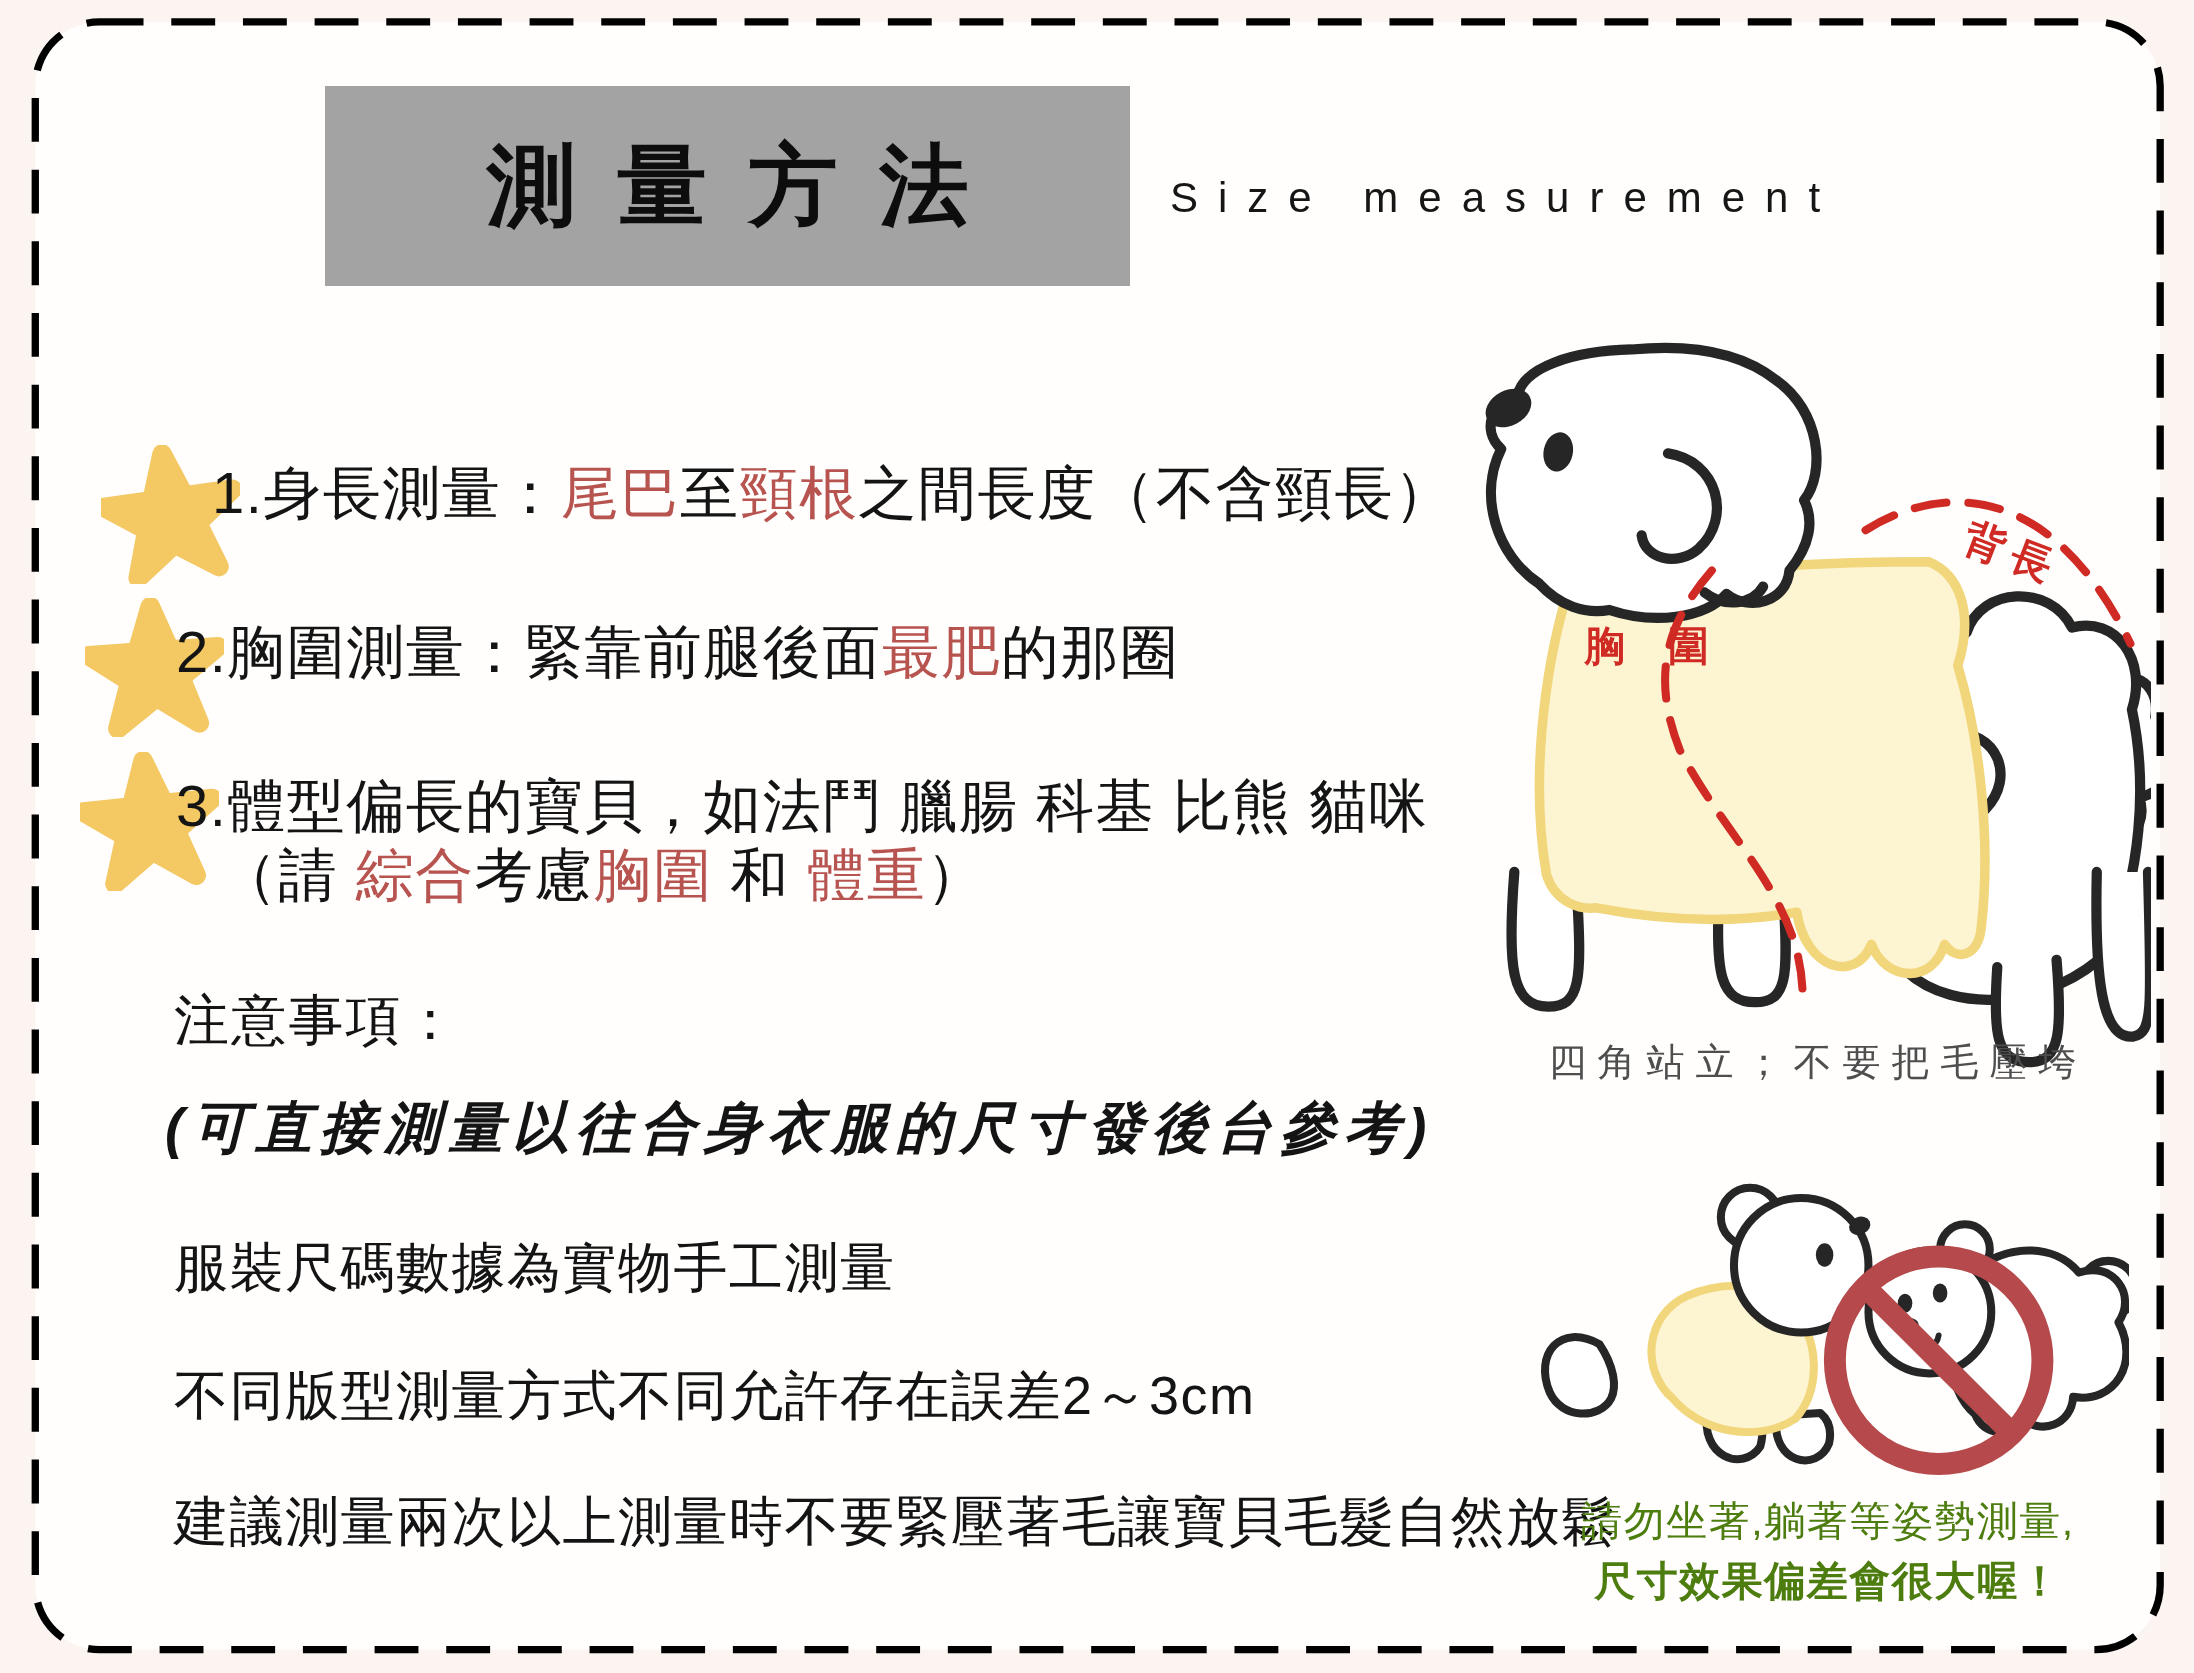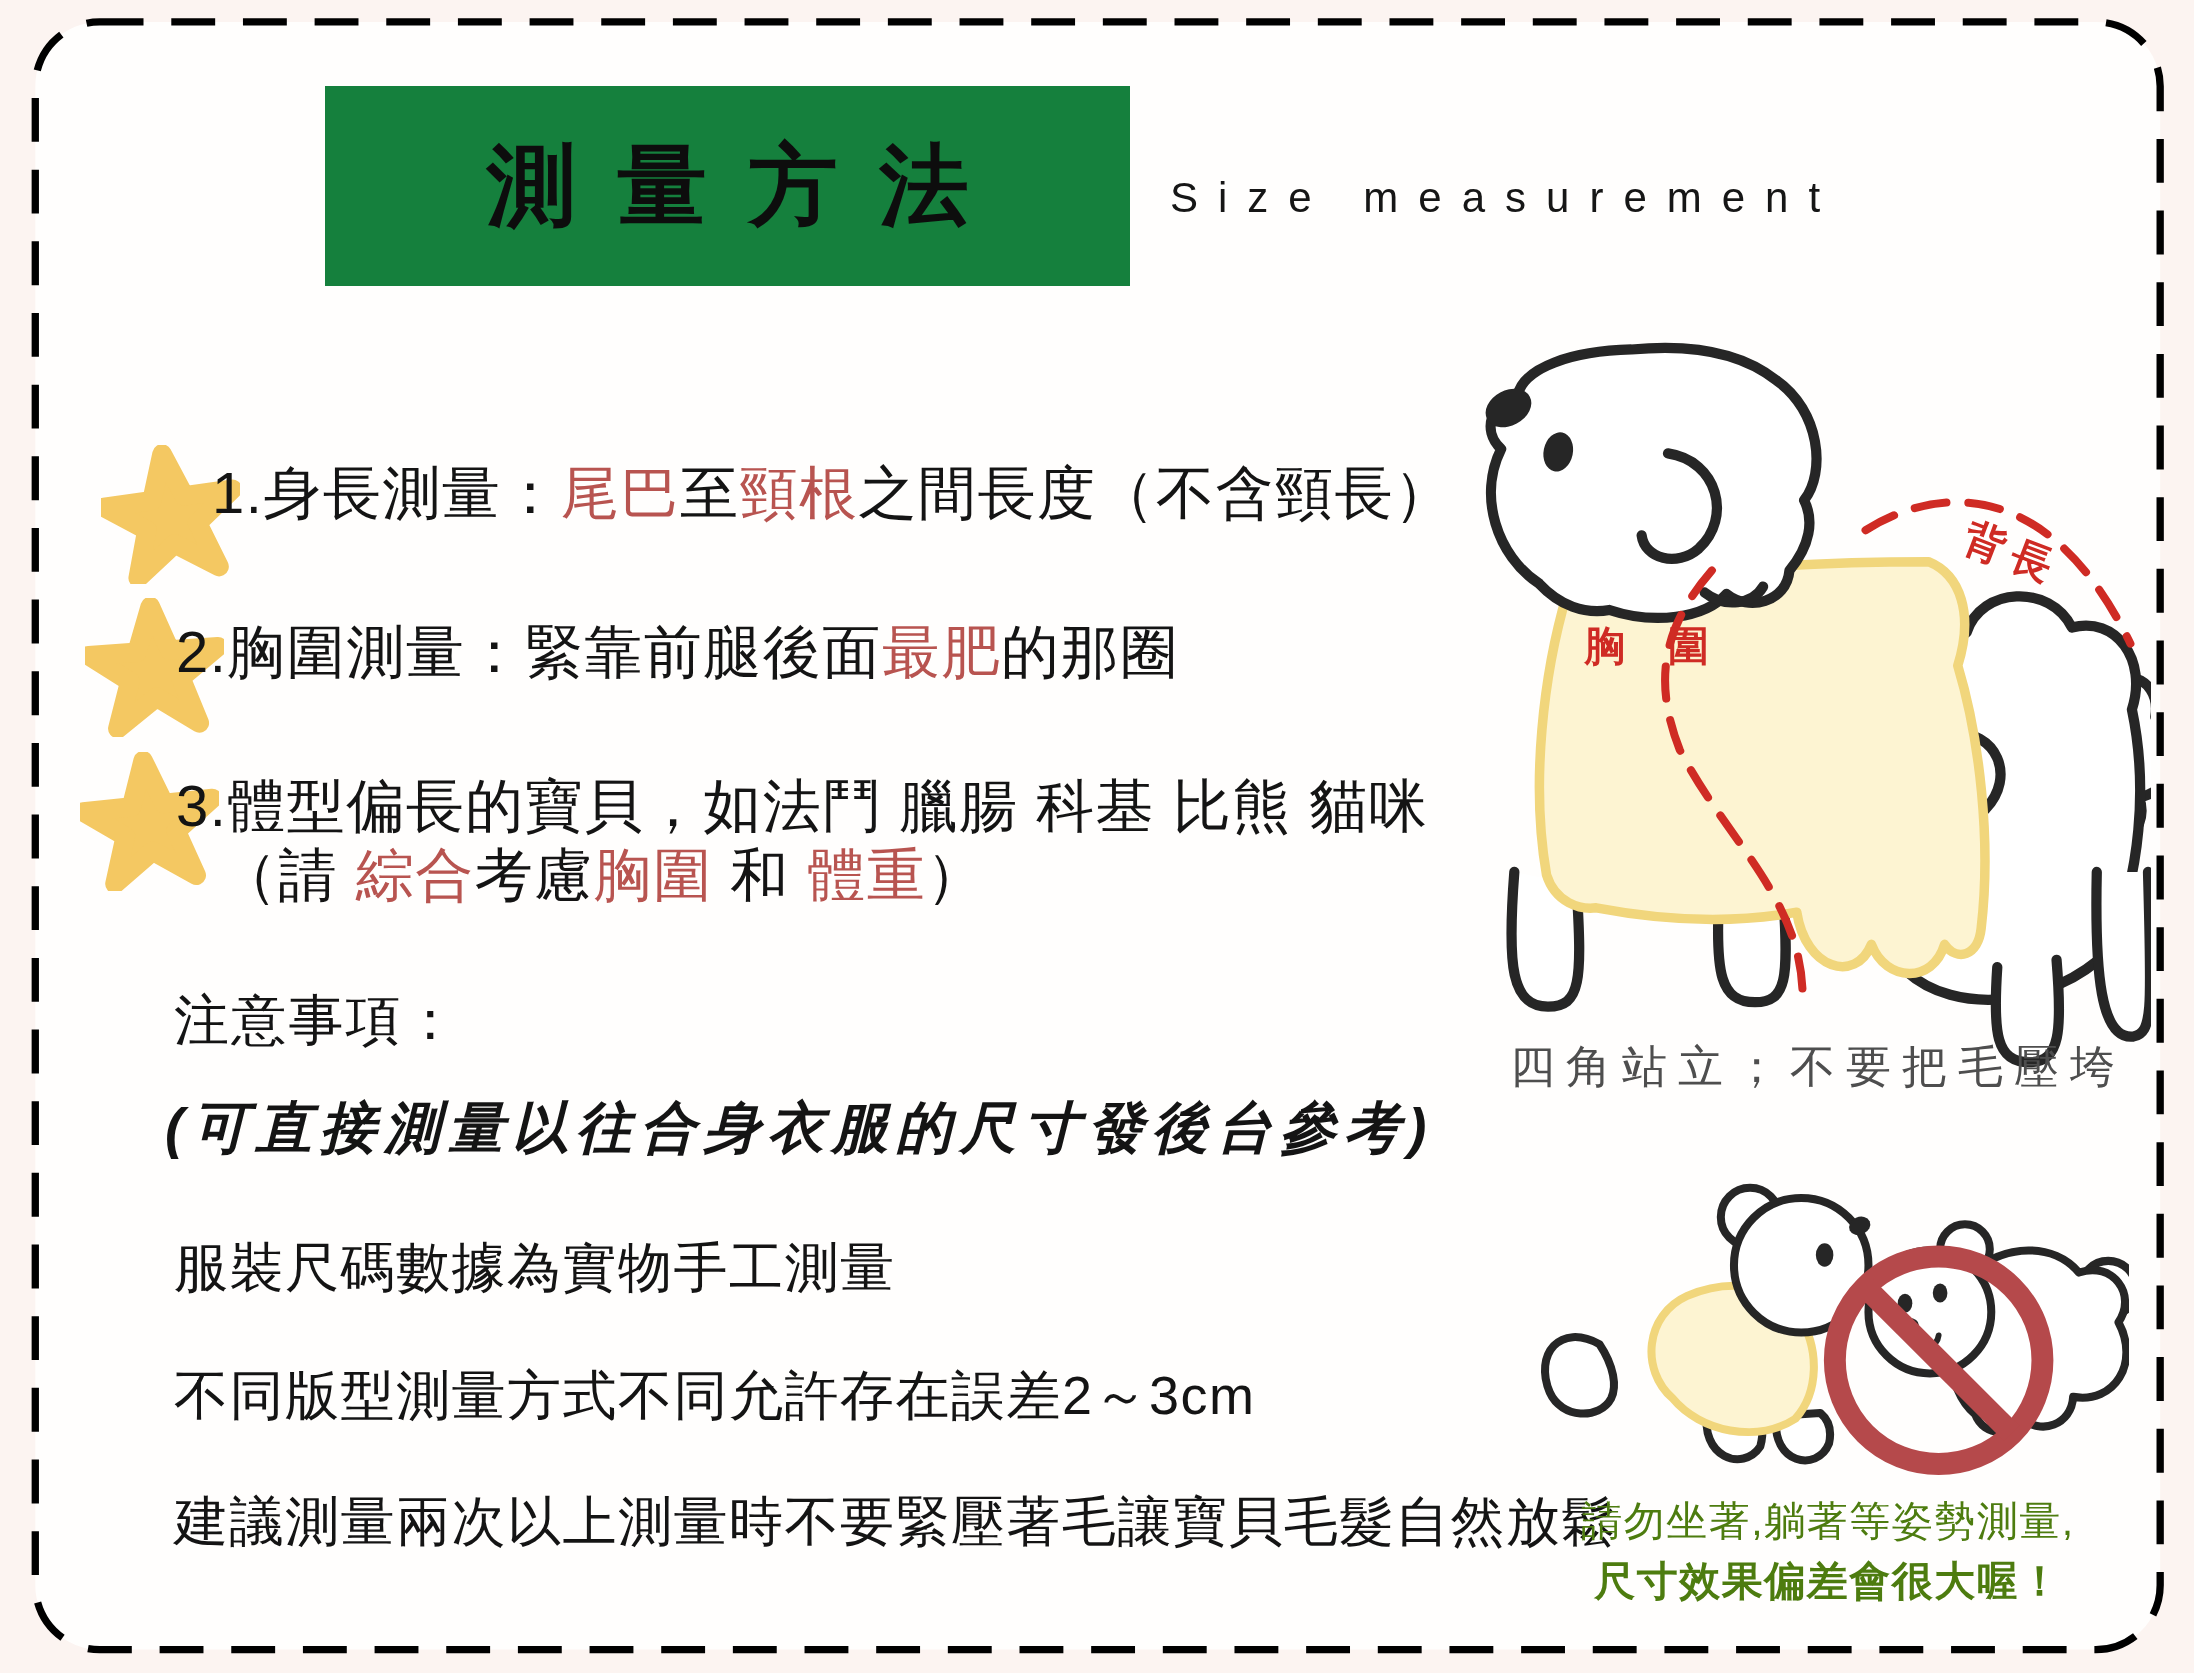--- a/index.html
+++ b/index.html
@@ -6,41 +6,41 @@
   body{
     width:2194px;height:1673px;position:relative;
     background:#fcf4f1;
     font-family:"Liberation Sans","DejaVu Sans",sans-serif;
     color:#141414;overflow:hidden;
   }
   .abs{position:absolute;}
   #border-svg{left:0;top:0;width:2194px;height:1673px;}
   .title-box{
     left:325px;top:86px;width:805px;height:200px;
-    background:#15803d;display:flex;align-items:center;justify-content:center;
+    background:#a3a3a3;display:flex;align-items:center;justify-content:center;
   }
   .title-text{
     font-size:89px;font-weight:900;letter-spacing:42px;text-indent:42px;
     color:#0d0d0d;white-space:nowrap;
   }
   .subtitle{
     left:1170px;top:174px;font-size:42px;letter-spacing:20px;
     color:#161616;white-space:nowrap;
   }
   .star{width:139px;height:139px;}
   .bullet{
     font-size:58px;color:#141414;white-space:nowrap;letter-spacing:1.5px;
   }
   .red{color:#b85450;}
   .note-heading{font-size:55px;letter-spacing:2.2px;}
   .note-bold{font-size:56px;font-weight:800;letter-spacing:8px;white-space:nowrap;}
   .note-line{font-size:54px;letter-spacing:1.5px;white-space:nowrap;}
   .caption-standing{
     left:1485px;width:666px;top:1037px;text-align:center;
-    font-size:45px;letter-spacing:11px;color:#4e4e4e;white-space:nowrap;
+    font-size:38px;letter-spacing:11px;color:#4e4e4e;white-space:nowrap;
   }
   .caption-nopose{
     left:1521px;width:614px;text-align:center;font-size:41px;
     color:#4d7c0f;letter-spacing:1.5px;white-space:nowrap;
   }
 </style>
 </head>
 <body>
 
 <svg id="border-svg" class="abs" viewBox="0 0 3000 2288" width="2194" height="1673">

